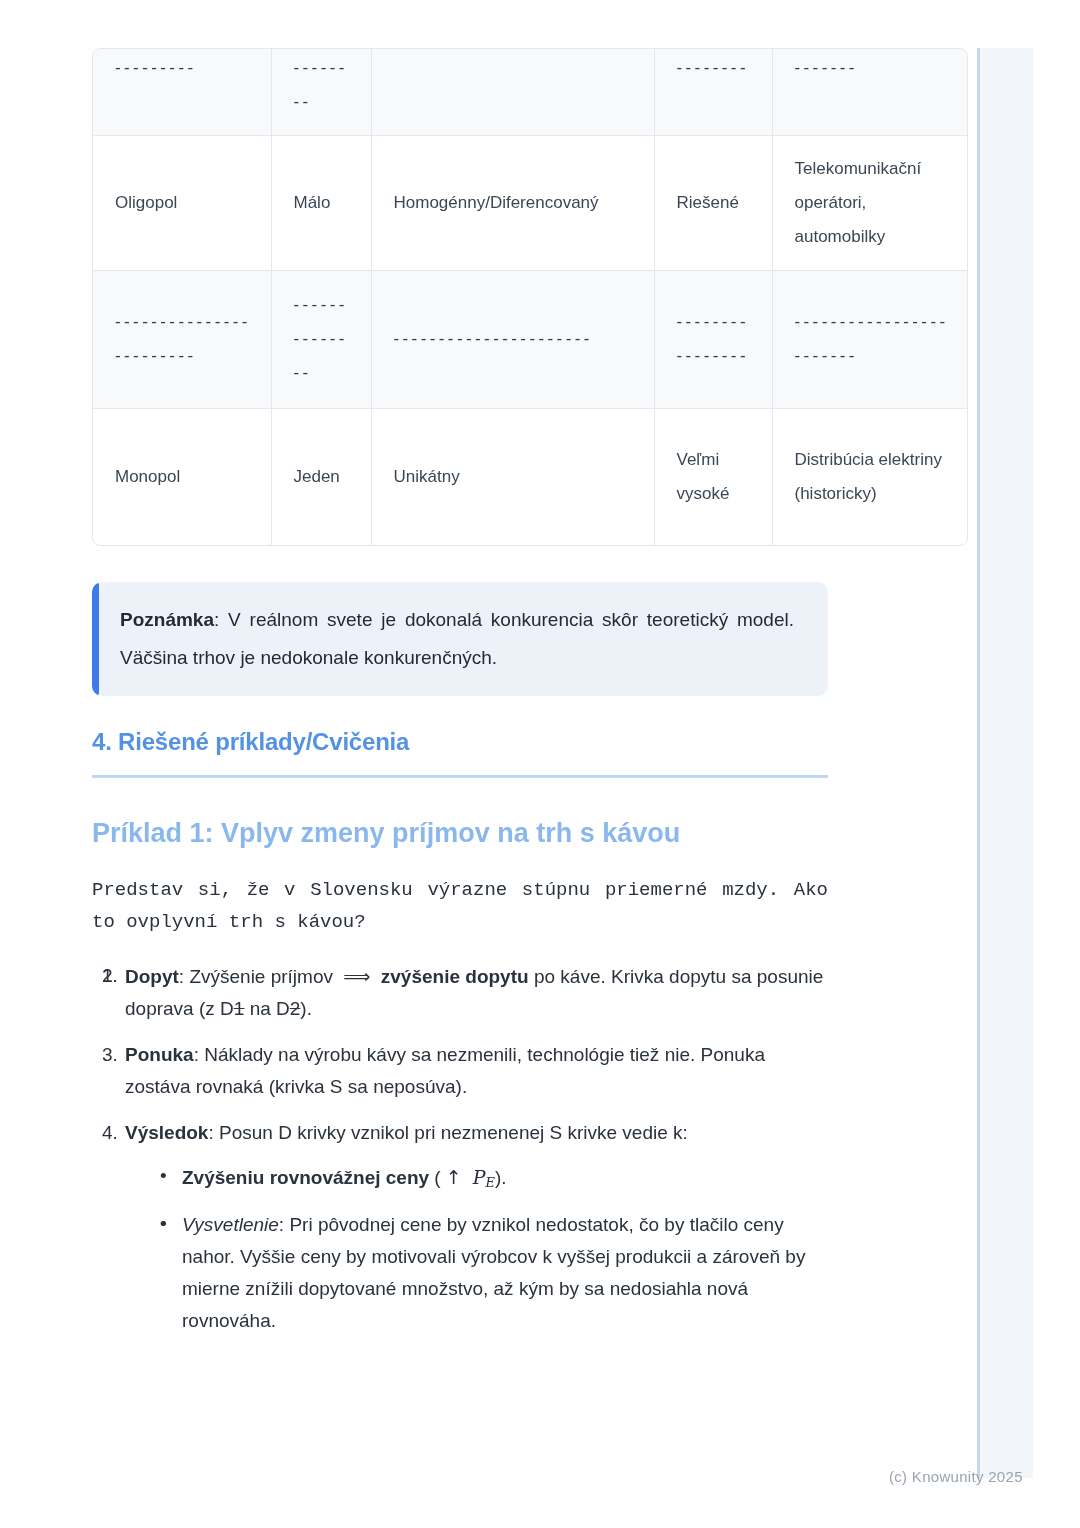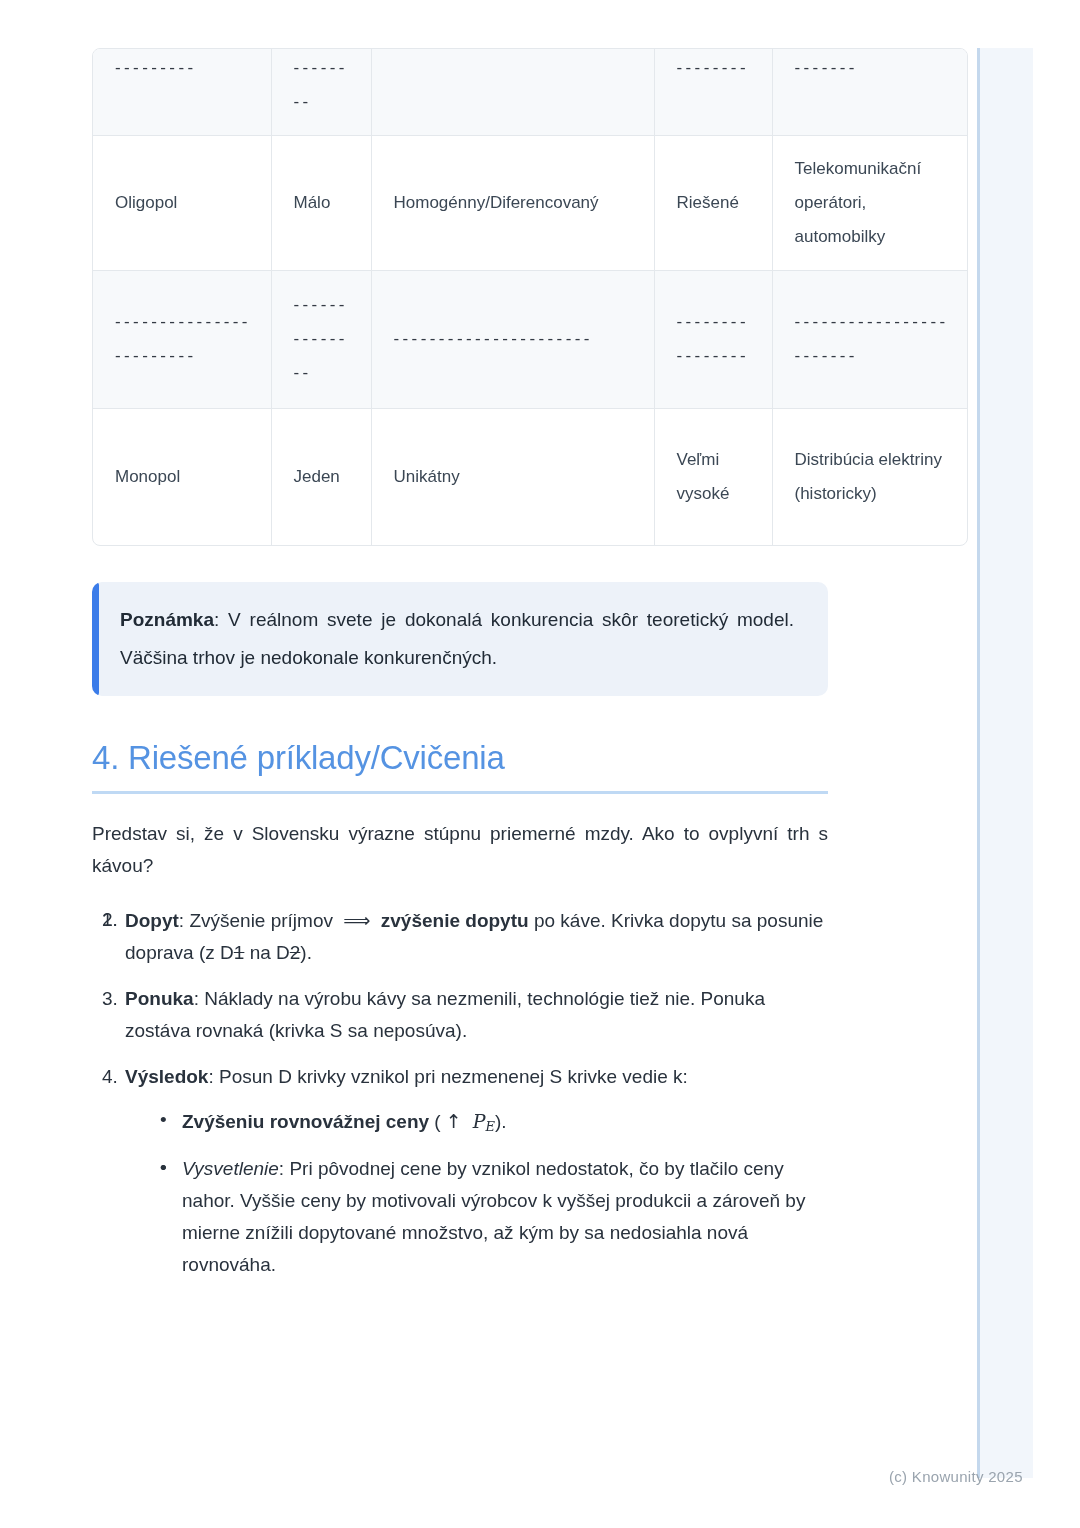--- a/index.html
+++ b/index.html
@@ -41,29 +41,29 @@
   .dashes{letter-spacing:3.4px;color:#333a44;white-space:nowrap;}
 
   
   .note{position:relative;margin-top:36px;width:736px;background:var(--note-bg);
     border-radius:10px;overflow:hidden;padding:19px 34px 19px 28px;}
   .note-bar{position:absolute;left:0;top:0;bottom:0;width:7px;background:var(--note-border);
     border-radius:4px;}
   .note p{font-size:19px;line-height:38px;color:#212b36;text-align:justify;}
 
   
-  h2{margin-top:42px;font-size:33px;font-weight:400;color:var(--accent-blue);
+  h2{margin-top:26px;font-size:24px;font-weight:700;color:var(--accent-blue);
     letter-spacing:-0.2px;line-height:40px;}
   .section-divider{width:736px;border:none;border-top:3px solid var(--hr-blue);
     margin:13px 0 0 0;}
   h3{margin-top:38px;font-size:27px;font-weight:700;color:var(--sub-blue);line-height:34px;}
 
   
   .intro{margin-top:24px;width:736px;font-size:19px;line-height:32px;
-    color:var(--text-dark);text-align:justify;}
+    color:var(--text-dark);text-align:justify;font-family:Liberation Mono, monospace;}
 
   ol.steps{margin-top:22px;width:742px;list-style:none;}
   li.step{position:relative;padding-left:33px;margin-bottom:14px;
     font-size:19px;line-height:32px;color:var(--text-dark);}
   .step-num{position:absolute;left:10px;top:0;}
   ul.subs{list-style:none;margin:12px 0 0 33px;}
   li.bullet{position:relative;padding-left:24px;margin-bottom:10px;
     font-size:19px;line-height:32px;color:var(--text-dark);width:676px;}
   .dot{position:absolute;left:2px;top:-1px;font-size:19px;}
 
@@ -174,20 +174,21 @@
     </div>
 
     <div class="note">
       <div class="note-bar"></div>
       <p id="note-text"><span class="b">Poznámka</span><span>: V reálnom svete je dokonalá konkurencia skôr teoretický model. Väčšina trhov je nedokonale konkurenčných.</span></p>
     </div>
 
     <h2>4. Riešené príklady/Cvičenia</h2>
     <hr class="section-divider">
 
+    <h3>Príklad 1: Vplyv zmeny príjmov na trh s kávou</h3>
 
     <p class="intro">Predstav si, že v Slovensku výrazne stúpnu priemerné mzdy. Ako to ovplyvní trh s kávou?</p>
 
     <ol class="steps" id="steps">
         <li class="step"><span class="step-num">1.</span></li>
         <li class="step"><span class="step-num">2.</span><span><span class="b">Dopyt</span><span>: Zvýšenie príjmov </span><span class="arrow">⟹</span><span> </span><span class="b">zvýšenie dopytu</span><span> po káve. Krivka dopytu sa posunie doprava (z D</span><span class="strike">1</span><span> na D</span><span class="strike">2</span><span>).</span></span></li>
         <li class="step"><span class="step-num">3.</span><span><span class="b">Ponuka</span><span>: Náklady na výrobu kávy sa nezmenili, technológie tiež nie. Ponuka zostáva rovnaká (krivka S sa neposúva).</span></span></li>
         <li class="step"><span class="step-num">4.</span><span><span class="b">Výsledok</span><span>: Posun D krivky vznikol pri nezmenenej S krivke vedie k:</span></span><ul class="subs">
             <li class="bullet"><span class="dot">•</span><span><span class="b">Zvýšeniu rovnovážnej ceny</span><span> (</span><span class="arrow">↑ </span><span class="mv">P</span><span class="msub">E</span><span>).</span></span></li>
             <li class="bullet"><span class="dot">•</span></li>

